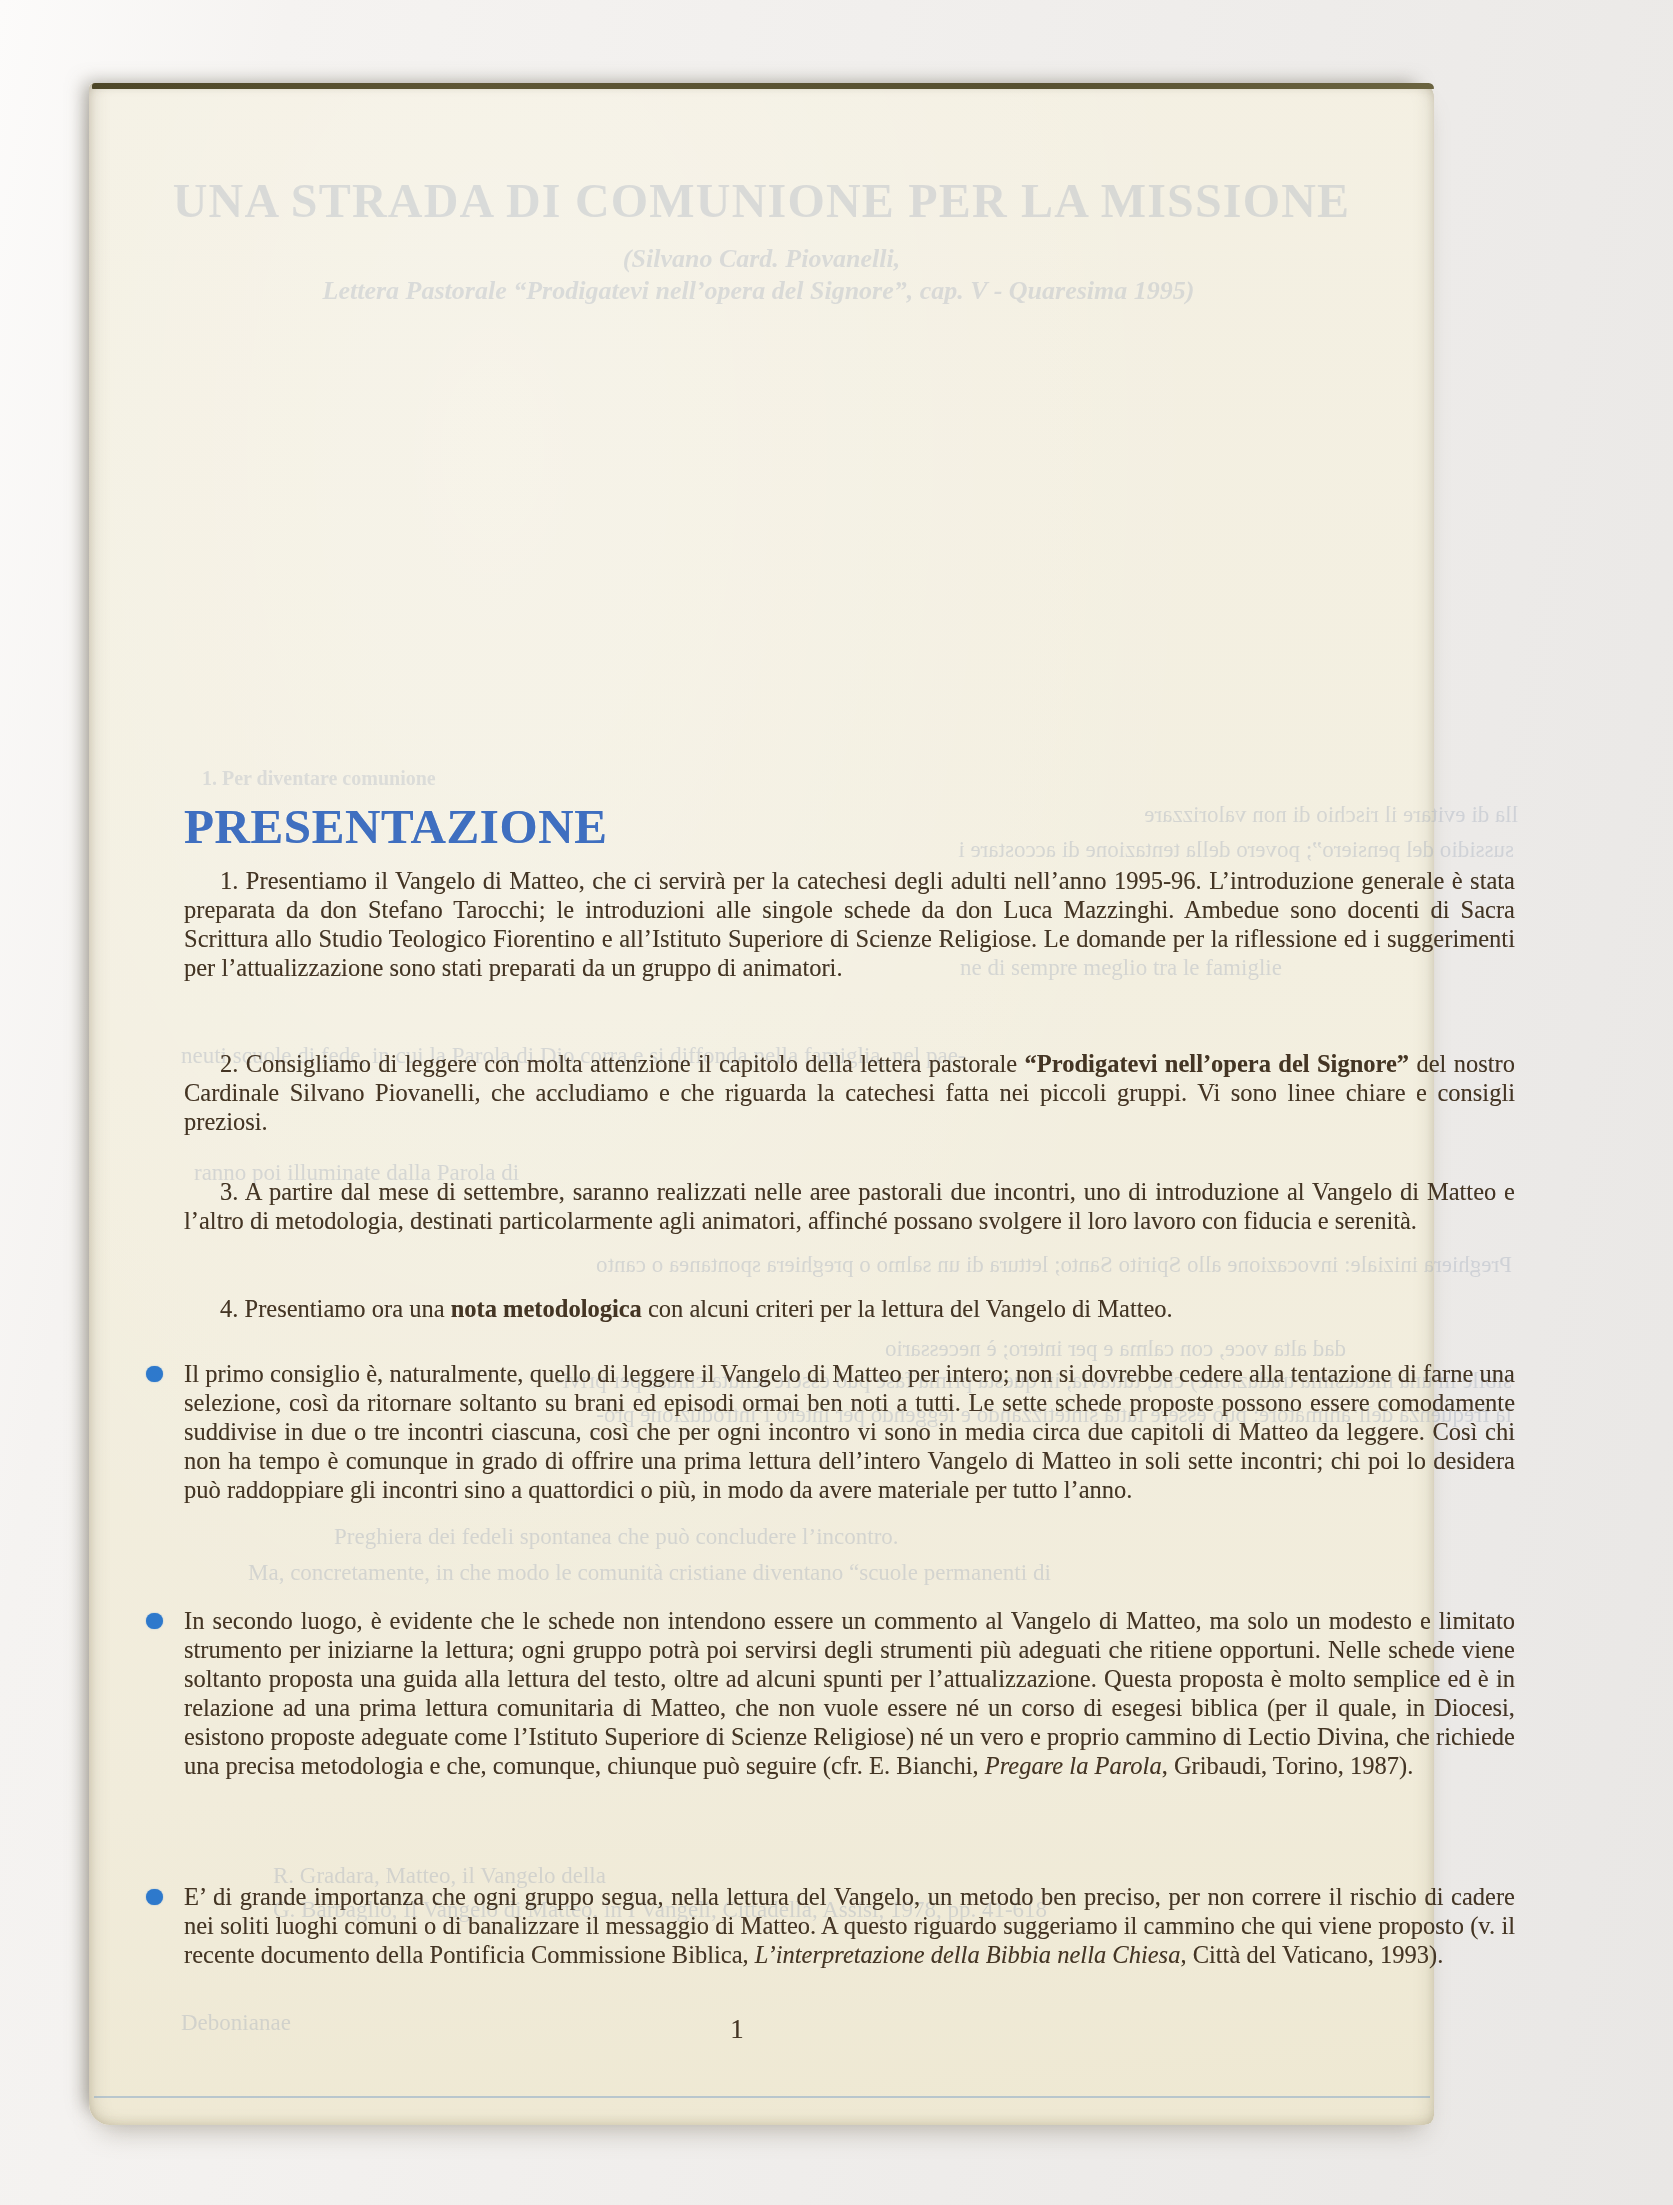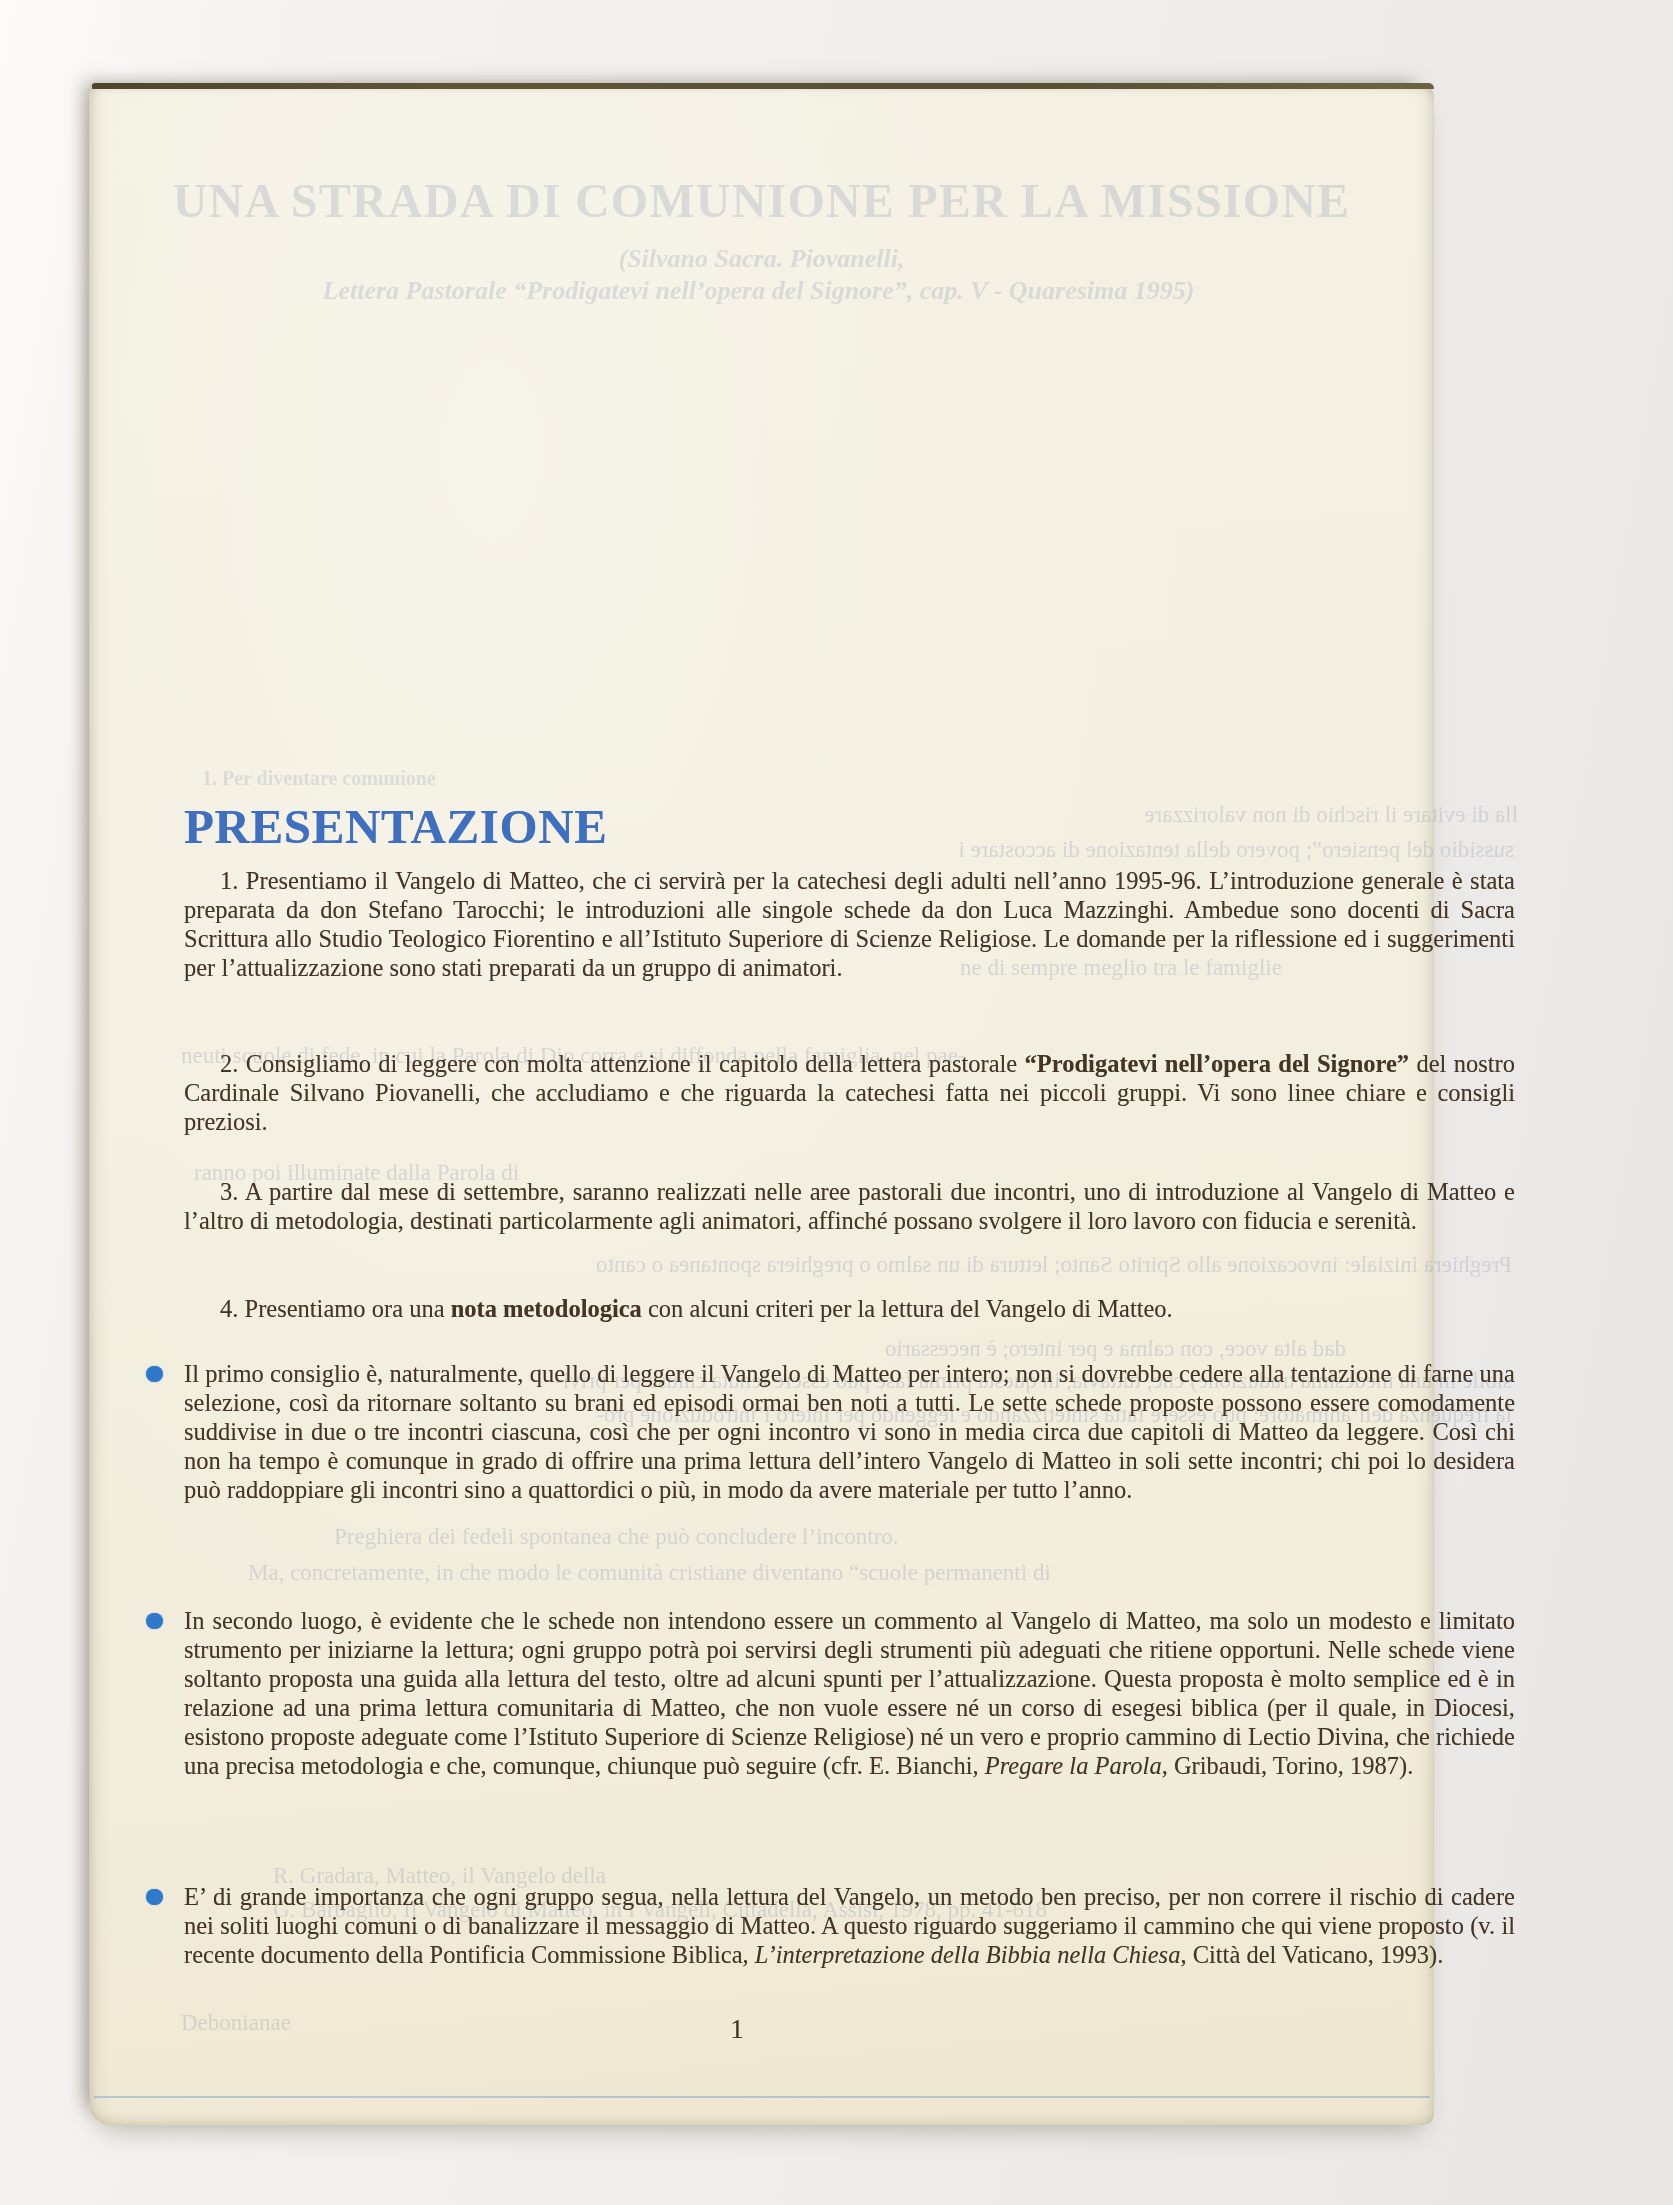--- a/index.html
+++ b/index.html
@@ -82,21 +82,21 @@
     text-shadow:0 0 0.6px rgba(68,53,36,.35);
   }
 </style>
 </head>
 <body>
 
 <div class="page">
   <div class="page-top-edge"></div>
 
   <div class="ghost g-title">UNA STRADA DI COMUNIONE PER LA MISSIONE</div>
-  <div class="ghost g-sub1">(Silvano Sacra. Piovanelli,</div>
+  <div class="ghost g-sub1">(Silvano Card. Piovanelli,</div>
   <div class="ghost g-sub2">Lettera Pastorale “Prodigatevi nell’opera del Signore”, cap. V - Quaresima 1995)</div>
   <div class="ghost g-head">1. Per diventare comunione</div>
   <div class="ghost gl g0 flip">lla di evitare il rischio di non valorizzare</div>
   <div class="ghost gl g1 flip">sussidio del pensiero”; povero della tentazione di accostare i</div>
   <div class="ghost gl g2">ne di sempre meglio tra le famiglie</div>
   <div class="ghost gl g3">neuti scuole di fede, in cui la Parola di Dio corra e si diffonda nella famiglia, nel pae-</div>
   <div class="ghost gl g4">ranno poi illuminate dalla Parola di</div>
   <div class="ghost gl g5 flip">Preghiera iniziale: invocazione allo Spirito Santo; lettura di un salmo o preghiera spontanea o canto</div>
   <div class="ghost gl g6 flip">dad alta voce, con calma e per intero; è necessario</div>
   <div class="ghost gl g7 flip">sibile in una medesima traduzione) che, tuttavia, in questa prima fase può essere tenuta chiusa per privi-</div>

